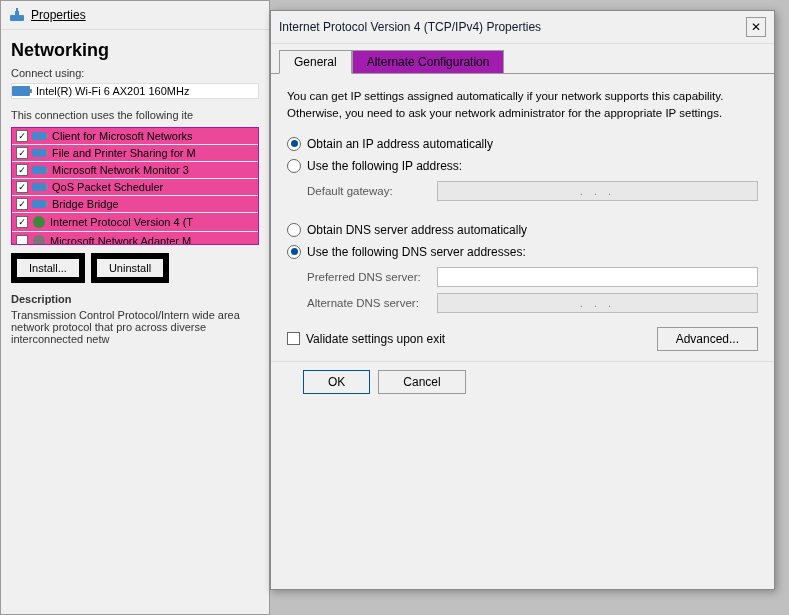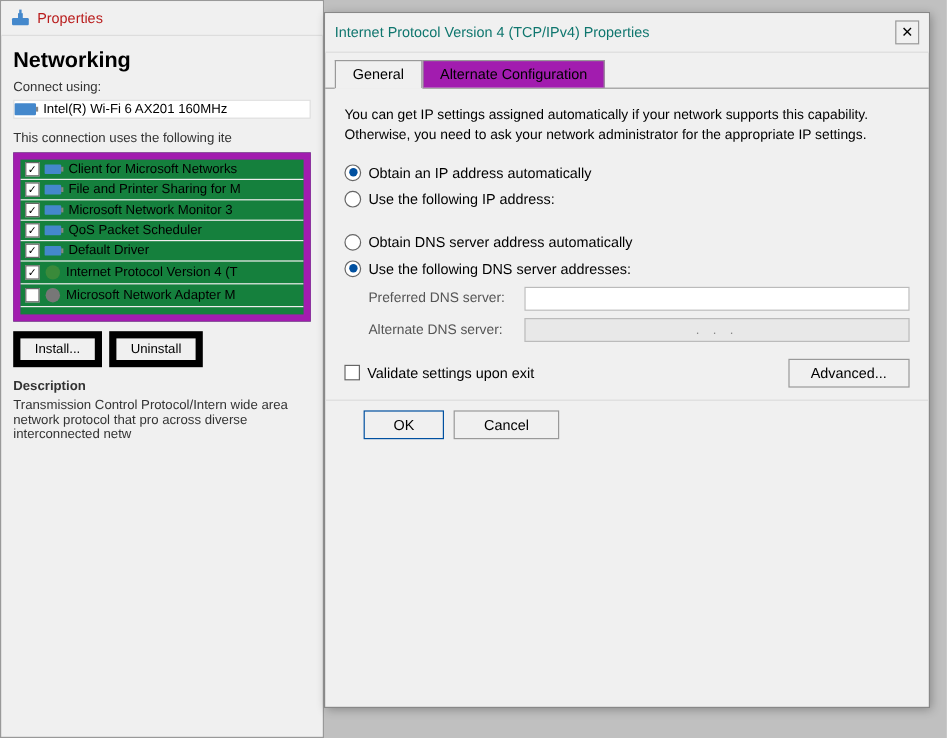--- a/index.html
+++ b/index.html
@@ -25,21 +25,22 @@
     .bg-window-titlebar {
       background: #f0f0f0;
       padding: 6px 8px;
       display: flex;
       align-items: center;
       gap: 6px;
       border-bottom: 1px solid #ddd;
     }
     .bg-window-title {
       font-size: 12px;
-      color: #b91c1c;
+      color: #000000;
+      text-decoration: underline;
     }
     .bg-content {
       padding: 10px;
     }
     .bg-section-title {
       font-weight: bold;
       margin-bottom: 6px;
       font-size: 18px;
     }
     .bg-connect-label {
@@ -56,23 +57,23 @@
       background: #fff;
       margin-bottom: 10px;
       font-size: 11px;
     }
     .bg-connection-text {
       font-size: 11px;
       color: #333;
       margin-bottom: 6px;
     }
     .items-list {
-      border: 6px solid #a21caf;
-      background: #15803d;
-      height: 141px;
+      border: 1px solid #a21caf;
+      background: #ec4899;
+      height: 118px;
       overflow: hidden;
       margin-bottom: 8px;
     }
     .list-item {
       display: flex;
       align-items: center;
       gap: 4px;
       padding: 2px 4px;
       font-size: 11px;
       border-bottom: 1px solid #eee;
@@ -125,21 +126,21 @@
     .dialog-titlebar {
       background: #f0f0f0;
       display: flex;
       align-items: center;
       justify-content: space-between;
       padding: 6px 8px;
       border-bottom: 1px solid #ddd;
     }
     .dialog-title {
       font-size: 12px;
-      color: #0f766e;
+      color: #0f172a;
     }
     .close-btn {
       width: 20px; height: 20px;
       background: #f0f0f0;
       border: 1px solid #999;
       cursor: pointer;
       display: flex; align-items: center; justify-content: center;
       font-size: 12px;
     }
     .dialog-body {
@@ -335,21 +336,21 @@
             <rect x="14" y="4" width="2" height="4" fill="#888"></rect>
           </svg>
         <span>QoS Packet Scheduler</span>
       </div>
       <div class="list-item">
         <div class="checkbox checked"></div>
         <svg width="16" height="12" viewBox="0 0 16 12">
             <rect x="0" y="2" width="14" height="8" rx="1" fill="#4488cc"></rect>
             <rect x="14" y="4" width="2" height="4" fill="#888"></rect>
           </svg>
-        <span>Default Driver</span>
+        <span>Bridge Bridge</span>
       </div>
       <div class="list-item">
         <div class="checkbox checked"></div>
         <svg width="14" height="14" viewBox="0 0 14 14">
             <circle cx="7" cy="7" r="6" fill="#3a8a3a"></circle>
           </svg>
         <span>Internet Protocol Version 4 (T</span>
       </div>
       <div class="list-item">
         <div class="checkbox"></div>
@@ -389,20 +390,24 @@
 
       <div class="radio-option">
         <div class="radio-btn selected"></div>
         <span>Obtain an IP address automatically</span>
       </div>
       <div class="radio-option">
         <div class="radio-btn"></div>
         <span>Use the following IP address:</span>
       </div>
       <div class="ip-fields">
+        <div class="field-row">
+          <span class="field-label">Default gateway:</span>
+          <div class="field-input empty-dots"></div>
+        </div>
       </div>
 
       <div class="dns-section">
         <div class="radio-option">
           <div class="radio-btn"></div>
           <span>Obtain DNS server address automatically</span>
         </div>
         <div class="radio-option">
           <div class="radio-btn selected"></div>
           <span>Use the following DNS server addresses:</span>

